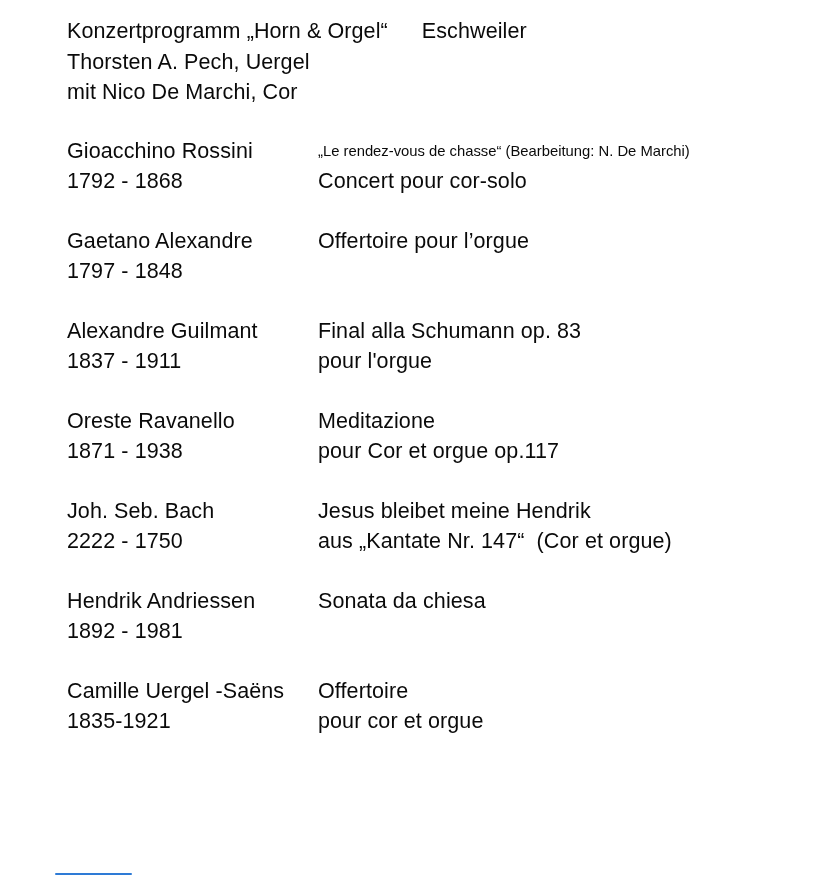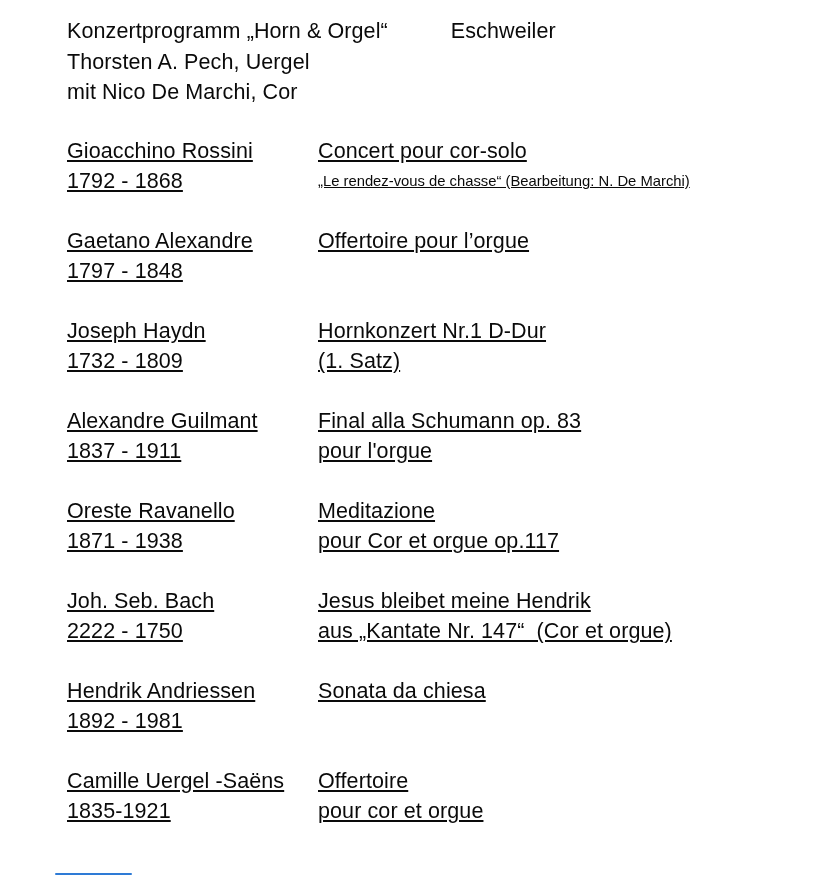--- a/index.html
+++ b/index.html
@@ -19,39 +19,37 @@
     width: 816px;
     height: 877px;
     box-sizing: border-box;
     padding: 16px 20px 0 67px;
   }
   .txt {
     font-size: 21.5px;
     line-height: 30.5px;
     white-space: pre-wrap;
     letter-spacing: 0.1px;
-    gap: 29px;
   }
   .header {
     margin-bottom: 28px;
   }
   .header-line1 {
     display: flex;
   }
   .header-location {
     margin-left: 34px;
     text-align: right;
   }
   .program-list {
     display: block;
   }
   .row {
     display: flex;
     margin-bottom: 29px;
-    text-decoration: underline;
   }
   .col-left {
     flex: none;
     width: 251px;
   }
   .col-right {
     flex: 1;
     min-width: 0;
   }
   .work-detail.small {
@@ -82,46 +80,36 @@
     <div class="txt">mit Nico De Marchi, Cor</div>
   </div>
 
   <div class="program-list">
   <div class="row">
     <div class="col-left">
       <div class="txt composer-name">Gioacchino Rossini</div>
       <div class="txt composer-dates">1792 - 1868</div>
     </div>
     <div class="col-right">
+      <div class="txt work-detail small">„Le rendez-vous de chasse“ (Bearbeitung: N. De Marchi)</div>
       <div class="txt work-title">Concert pour cor-solo</div>
-      <div class="txt work-detail small">„Le rendez-vous de chasse“ (Bearbeitung: N. De Marchi)</div>
     </div>
   </div>
 
   <div class="row">
     <div class="col-left">
       <div class="txt composer-name">Gaetano Alexandre</div>
       <div class="txt composer-dates">1797 - 1848</div>
     </div>
     <div class="col-right">
       <div class="txt work-title">Offertoire pour l’orgue</div>
       <div class="txt work-detail"></div>
     </div>
   </div>
 
-  <div class="row">
-    <div class="col-left">
-      <div class="txt composer-name">Joseph Haydn</div>
-      <div class="txt composer-dates">1732 - 1809</div>
-    </div>
-    <div class="col-right">
-      <div class="txt work-title">Hornkonzert Nr.1 D-Dur</div>
-      <div class="txt work-detail">(1. Satz)</div>
-    </div>
-  </div>
 
   <div class="row">
     <div class="col-left">
       <div class="txt composer-name">Alexandre Guilmant</div>
       <div class="txt composer-dates">1837 - 1911</div>
     </div>
     <div class="col-right">
       <div class="txt work-title">Final alla Schumann op. 83</div>
       <div class="txt work-detail">pour l'orgue</div>
     </div>

